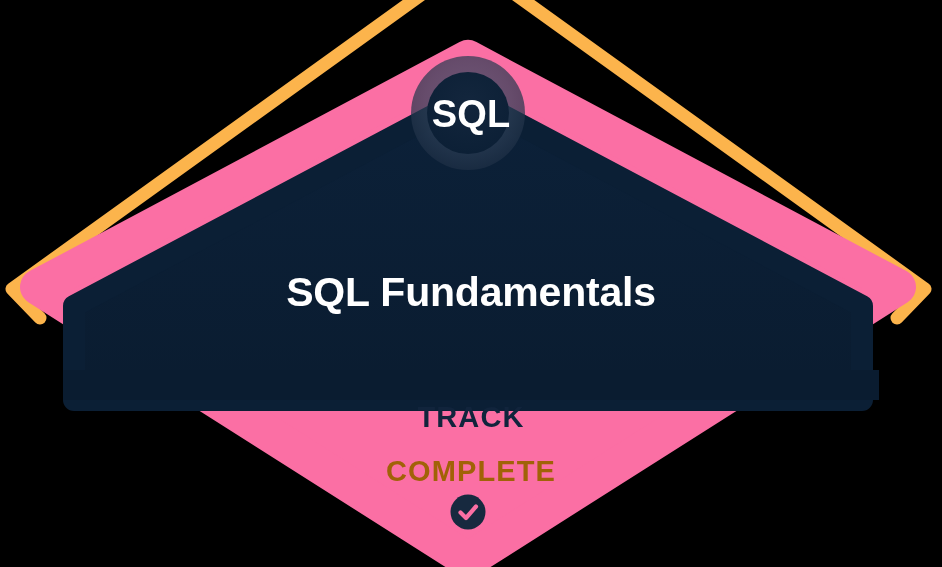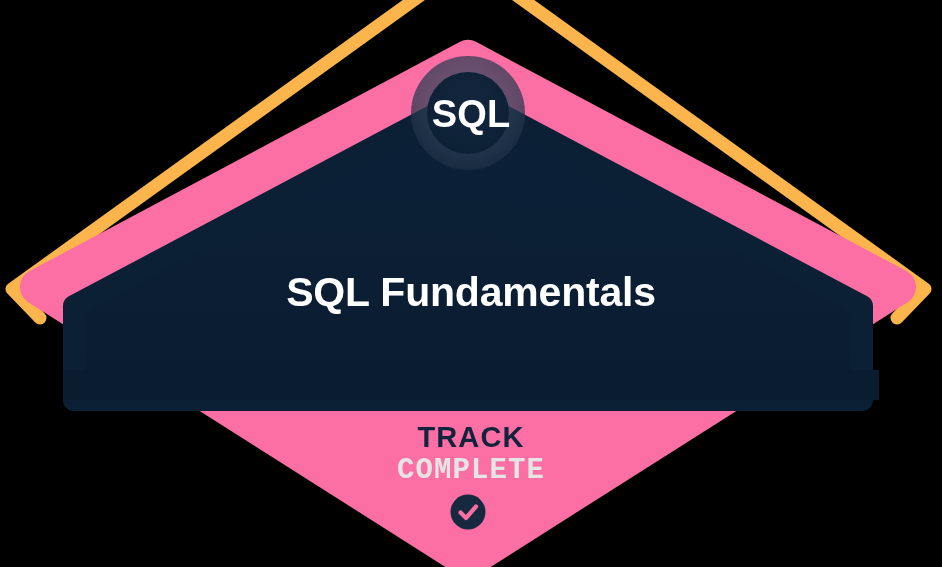--- a/index.html
+++ b/index.html
@@ -54,36 +54,35 @@
     top: 258px;
     font-size: 41px;
     font-weight: bold;
     letter-spacing: -0.2px;
     color: #ffffff;
     line-height: 52px;
     margin-top: 8px;
   }
 
   #status-line-1 {
-    top: 420px;
+    top: 400px;
     font-size: 29px;
     font-weight: bold;
     letter-spacing: 1.1px;
     color: #11243c;
     line-height: 34px;
   }
 
   #status-line-2 {
     top: 454px;
     font-size: 29px;
     font-weight: bold;
     letter-spacing: 1.1px;
-    color: #e5e5e5;
+    color: #a16207;
     line-height: 34px;
-    font-family: Liberation Mono, monospace;
   }
 </style>
 </head>
 <body>
 
 <div id="badge-stage">
 
   <svg id="badge-svg" viewBox="0 0 942 567" xmlns="http://www.w3.org/2000/svg">
     <defs>
 

